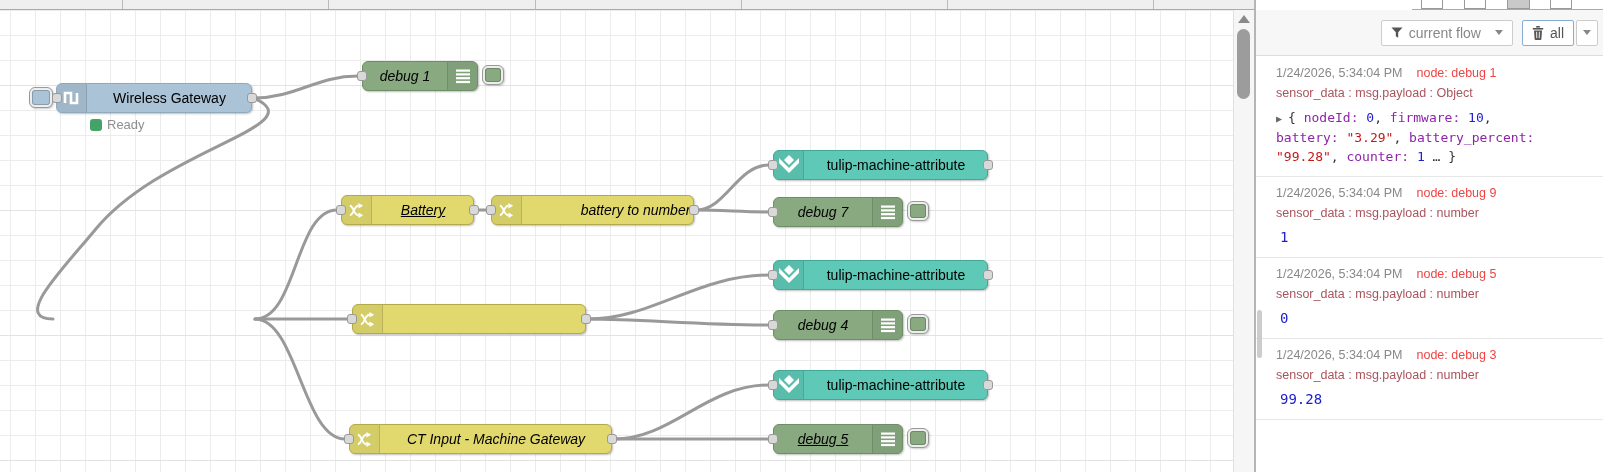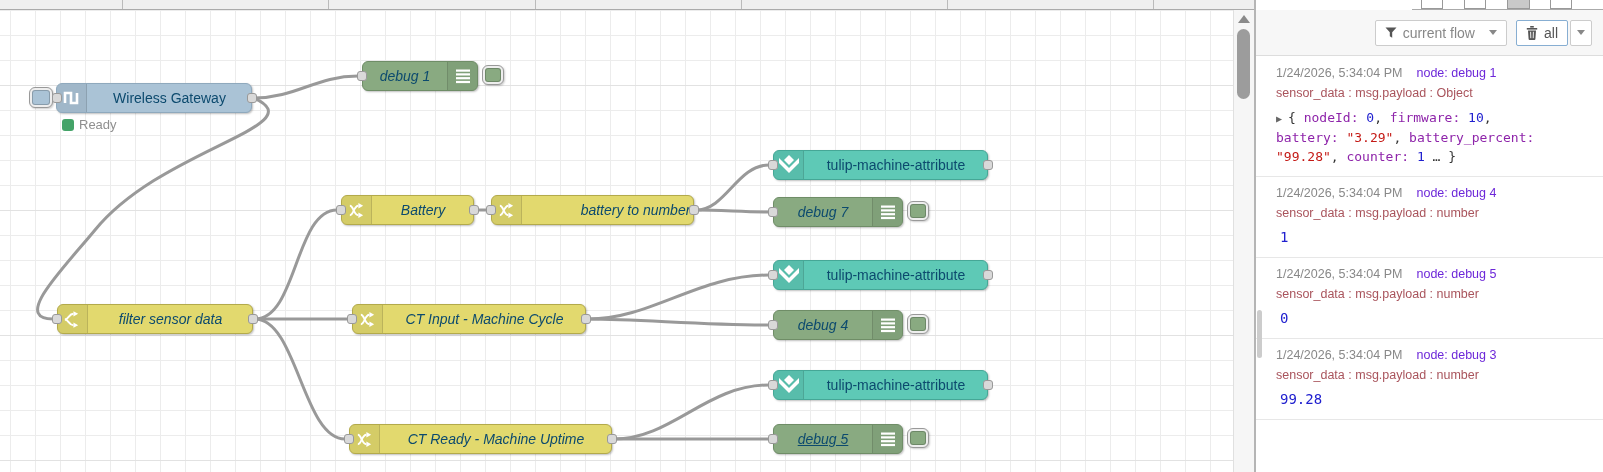--- a/index.html
+++ b/index.html
@@ -15,21 +15,21 @@
     background-size:125px 125px,25px 25px,25px 25px;
     background-position:0 85px,10px 10px,10px 10px; }
   #tabbar { position:absolute; left:0; top:0; width:1256px; height:10px; background:#efefef; border-bottom:1px solid #aaa; z-index:5; }
   .tabsep { position:absolute; top:0; width:1px; height:9px; background:#bbb; }
 
   #wires { position:absolute; left:0; top:0; z-index:1; }
   #wires path { fill:none; stroke:#999; stroke-width:3; stroke-linecap:round; }
 
   
   .node { position:absolute; height:30px; border-radius:6px; z-index:2; border:1px solid; box-shadow:1px 1px 2px rgba(0,0,0,.25); }
-  .node .lbl { position:absolute; top:0; bottom:0; display:flex; align-items:center; justify-content:center; font-size:14px; color:#0c4a6e; white-space:nowrap; }
+  .node .lbl { position:absolute; top:0; bottom:0; display:flex; align-items:center; justify-content:center; font-size:14px; color:#000000; white-space:nowrap; }
   .node.named .lbl { font-style:italic; }
   .strip { position:absolute; top:0; bottom:0; width:30px; background:rgba(0,0,0,.06); display:flex; align-items:center; justify-content:center; }
   .strip.left  { left:0; border-right:1px solid rgba(0,0,0,.12); border-radius:5px 0 0 5px; }
   .strip.right { right:0; border-left:1px solid rgba(0,0,0,.12); border-radius:0 5px 5px 0; }
   .n-yellow { background:#e2d96e; border-color:#b3aa4b; }
   .n-green  { background:#89aa81; border-color:#6f8d67; }
   .n-teal   { background:#5ec9b6; border-color:#45a796; }
   .n-blue   { background:#aac3d6; border-color:#8fa9bd; }
   .port { position:absolute; width:10px; height:10px; background:#d9d9d9; border:1px solid #999; border-radius:3px; top:9px; z-index:3; }
   .port.in  { left:-6px; }
@@ -44,33 +44,33 @@
   #vscroll .arrow-up { position:absolute; left:4px; top:5px; width:0; height:0; border-left:6px solid transparent; border-right:6px solid transparent; border-bottom:8px solid #8a8a8a; }
   #vscroll .thumb { position:absolute; left:3px; top:19px; width:13px; height:70px; background:#9c9c9c; border-radius:7px; }
   #splitter { position:absolute; left:1254px; top:0; width:2px; height:472px; background:#b5b5b5; z-index:7; }
 
   
   #sidebar { position:absolute; left:1256px; top:0; width:347px; height:472px; background:#fff; z-index:4; }
   #side-tabstrip { position:absolute; left:0; top:0; right:0; height:10px; background:#fff; }
   #side-tabstrip .edge { position:absolute; top:9px; left:156px; right:0; height:1px; background:#aaa; }
   .minitab { position:absolute; top:0; width:22px; height:9px; border:1px solid #999; border-top:none; background:#fff; }
   .minitab.sel { background:#c9c9c9; }
-  #toolbar { position:absolute; left:0; top:10px; right:0; height:46px; background:#f7f7f7; border-bottom:1px solid #ddd; display:flex; align-items:center; justify-content:flex-end; padding-right:11px; }
+  #toolbar { position:absolute; left:0; top:10px; right:0; height:46px; background:#f7f7f7; border-bottom:1px solid #ddd; display:flex; align-items:center; justify-content:flex-end; padding-right:5px; }
   .tb-btn { height:26px; background:#fff; border:1px solid #ccc; border-radius:2px; display:flex; align-items:center; padding:0 9px; font-size:14px; color:#888; cursor:pointer; }
   #filter-btn { margin-right:9px; }
   #filter-btn .txt { margin:0 14px 0 6px; }
   #clear-btn { border-color:#87aed2; color:#555; }
   #clear-btn .txt { margin-left:6px; }
   #clear-caret { width:22px; justify-content:center; padding:0; margin-left:2px; }
   .caret { width:0; height:0; border-left:4px solid transparent; border-right:4px solid transparent; border-top:5px solid #888; }
 
   #messages { position:absolute; left:0; top:57px; right:0; bottom:0; overflow:hidden; }
   .msg { padding:9px 8px 10px 20px; border-bottom:1px solid #e7e7e7; }
   .msg .meta { font-size:12.5px; color:#888; }
-  .msg .meta .src { color:#6d28d9; margin-left:14px; }
+  .msg .meta .src { color:#ef4444; margin-left:14px; }
   .msg .topic { font-size:12.5px; color:#a9545c; margin-top:6px; }
   .msg .payload { margin-top:8px; font-family:"DejaVu Sans Mono","Liberation Mono",monospace; font-size:13px; line-height:19px; color:#333; max-width:290px; }
   .msg .payload.scalar { font-size:14px; padding-left:4px; }
   .tok-key { color:#8e24aa; } .tok-num { color:#2020cf; } .tok-str { color:#c41a16; }
   .tok-arrow { color:#666; font-size:10px; }
   #side-scroll-thumb { position:absolute; left:1px; top:310px; width:5px; height:48px; background:#ccc; border-radius:3px; z-index:5; }
 
   .icon-svg { display:block; }
 </style>
 </head>
@@ -101,21 +101,21 @@
     <div class="node n-blue" style="left:56px;top:83px;width:196px;">
       <div class="strip left">
         <svg class="icon-svg" width="20" height="20" viewBox="0 0 20 20">
             <path d="M3 15 L3 5 L9 5 L9 15 L15 15 L15 5" fill="none" stroke="#fff" stroke-width="2.6"></path>
           </svg>
       </div>
       <span class="lbl" style="left:31px;right:0;text-align:center;">Wireless Gateway</span>
       <span class="port in" style="left:-5px;"></span>
       <span class="port out"></span>
     </div>
-    <div class="status" style="left:62px;top:117px;">
+    <div class="status" style="left:62px;top:117px;padding-left:28px;">
       <span class="dot"></span>
       <span>Ready</span>
     </div>
 
     <div class="node n-green named" style="left:362px;top:61px;width:116px;">
       <div class="strip right">
         <svg class="icon-svg" width="16" height="16" viewBox="0 0 16 16">
             <g fill="#fff">
               <rect x="1" y="1.5" width="14" height="2.2"></rect>
               <rect x="1" y="5.3" width="14" height="2.2"></rect>
@@ -152,21 +152,21 @@
             <g stroke="#fff" stroke-width="2" fill="none">
               <path d="M3 15 C7 15 7 5 12 5"></path>
               <path d="M3 5 C7 5 7 15 12 15"></path>
             </g>
             <g fill="#fff">
               <polygon points="12,2.2 17,5 12,7.8"></polygon>
               <polygon points="12,12.2 17,15 12,17.8"></polygon>
             </g>
           </svg>
       </div>
-      <span class="lbl" style="left:31px;right:0;">Battery</span>
+      <span class="lbl" style="left:31px;right:0;text-decoration:underline;">Battery</span>
       <span class="port in"></span>
       <span class="port out"></span>
     </div>
 
     <div class="node n-yellow named" style="left:491px;top:195px;width:203px;">
       <div class="strip left">
         <svg class="icon-svg" width="19" height="19" viewBox="0 0 20 20">
             <g stroke="#fff" stroke-width="2" fill="none">
               <path d="M3 15 C7 15 7 5 12 5"></path>
               <path d="M3 5 C7 5 7 15 12 15"></path>
@@ -208,52 +208,34 @@
               <polygon points="1,4 11,14 11,19 1,9"></polygon>
               <polygon points="21,4 11,14 11,19 21,9"></polygon>
             </g>
           </svg>
       </div>
       <span class="lbl" style="left:31px;right:0;">tulip-machine-attribute</span>
       <span class="port in"></span>
       <span class="port out"></span>
     </div>
 
-    <div class="node n-yellow named" style="left:57px;top:304px;width:196px;">
-      <div class="strip left">
-        <svg class="icon-svg" width="19" height="19" viewBox="0 0 20 20">
-            <g stroke="#fff" stroke-width="2" fill="none">
-              <path d="M2 10 C6 10 6 4 11 4"></path>
-              <path d="M2 10 C6 10 6 16 11 16"></path>
-            </g>
-            <g fill="#fff">
-              <polygon points="11,1.2 16,4 11,6.8"></polygon>
-              <polygon points="11,13.2 16,16 11,18.8"></polygon>
-            </g>
-          </svg>
-      </div>
-      <span class="lbl" style="left:31px;right:0;">filter sensor data</span>
-      <span class="port in"></span>
-      <span class="port out"></span>
-    </div>
 
     <div class="node n-yellow named" style="left:352px;top:304px;width:234px;">
       <div class="strip left">
         <svg class="icon-svg" width="19" height="19" viewBox="0 0 20 20">
             <g stroke="#fff" stroke-width="2" fill="none">
               <path d="M3 15 C7 15 7 5 12 5"></path>
               <path d="M3 5 C7 5 7 15 12 15"></path>
             </g>
             <g fill="#fff">
               <polygon points="12,2.2 17,5 12,7.8"></polygon>
               <polygon points="12,12.2 17,15 12,17.8"></polygon>
             </g>
           </svg>
       </div>
-      <span class="lbl" style="left:31px;right:0;">CT Input - Machine Cycle</span>
       <span class="port in"></span>
       <span class="port out"></span>
     </div>
 
     <div class="node n-green named" style="left:773px;top:310px;width:130px;">
       <div class="strip right">
         <svg class="icon-svg" width="16" height="16" viewBox="0 0 16 16">
             <g fill="#fff">
               <rect x="1" y="1.5" width="14" height="2.2"></rect>
               <rect x="1" y="5.3" width="14" height="2.2"></rect>
@@ -290,21 +272,21 @@
             <g stroke="#fff" stroke-width="2" fill="none">
               <path d="M3 15 C7 15 7 5 12 5"></path>
               <path d="M3 5 C7 5 7 15 12 15"></path>
             </g>
             <g fill="#fff">
               <polygon points="12,2.2 17,5 12,7.8"></polygon>
               <polygon points="12,12.2 17,15 12,17.8"></polygon>
             </g>
           </svg>
       </div>
-      <span class="lbl" style="left:31px;right:0;">CT Ready - Machine Uptime</span>
+      <span class="lbl" style="left:31px;right:0;">CT Input - Machine Gateway</span>
       <span class="port in"></span>
       <span class="port out"></span>
     </div>
 
     <div class="node n-green named" style="left:773px;top:424px;width:130px;">
       <div class="strip right">
         <svg class="icon-svg" width="16" height="16" viewBox="0 0 16 16">
             <g fill="#fff">
               <rect x="1" y="1.5" width="14" height="2.2"></rect>
               <rect x="1" y="5.3" width="14" height="2.2"></rect>
@@ -372,21 +354,21 @@
       </div>
     </div>
 
     <div id="messages">
         <div class="msg">
           <div class="meta"><span>1/24/2026, 5:34:04 PM</span><span class="src">node: debug 1</span></div>
           <div class="topic">sensor_data : msg.payload : Object</div>
           <div class="payload"><span class="tok-arrow">▶ </span><span>{ </span><span class="tok-key">nodeId:</span><span> </span><span class="tok-num">0</span><span>, </span><span class="tok-key">firmware:</span><span> </span><span class="tok-num">10</span><span>,</span><br><span class="tok-key">battery:</span><span> </span><span class="tok-str">"3.29"</span><span>, </span><span class="tok-key">battery_percent:</span><br><span class="tok-str">"99.28"</span><span>, </span><span class="tok-key">counter:</span><span> </span><span class="tok-num">1</span><span> … }</span></div>
         </div>
         <div class="msg">
-          <div class="meta"><span>1/24/2026, 5:34:04 PM</span><span class="src">node: debug 4</span></div>
+          <div class="meta"><span>1/24/2026, 5:34:04 PM</span><span class="src">node: debug 9</span></div>
           <div class="topic">sensor_data : msg.payload : number</div>
           <div class="payload scalar"><span class="tok-num">1</span></div>
         </div>
         <div class="msg">
           <div class="meta"><span>1/24/2026, 5:34:04 PM</span><span class="src">node: debug 5</span></div>
           <div class="topic">sensor_data : msg.payload : number</div>
           <div class="payload scalar"><span class="tok-num">0</span></div>
         </div>
         <div class="msg">
           <div class="meta"><span>1/24/2026, 5:34:04 PM</span><span class="src">node: debug 3</span></div>

